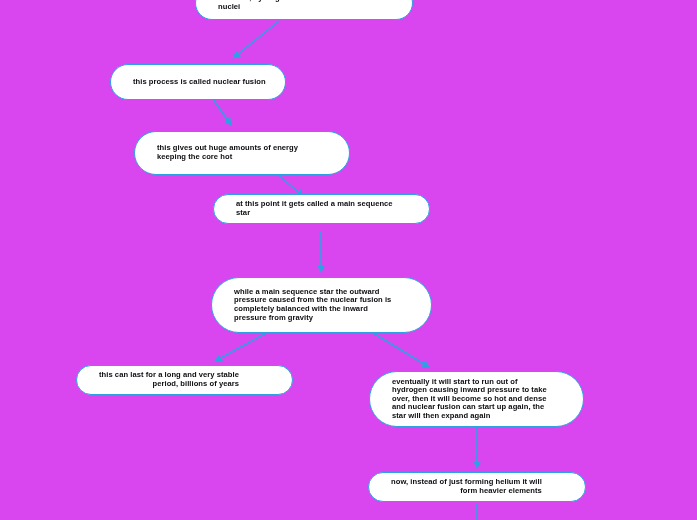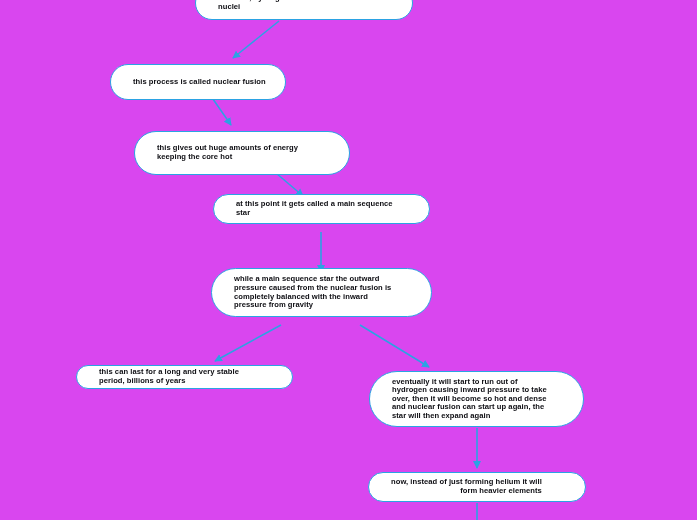--- a/index.html
+++ b/index.html
@@ -88,28 +88,28 @@
   <div class="node" style="left:134px; top:131px; width:216px; height:44px;">
     <span class="node-label">this gives out huge amounts of energy
 keeping the core hot</span>
   </div>
 
   <div class="node" style="left:213px; top:194px; width:217px; height:30px;">
     <span class="node-label">at this point it gets called a main sequence
 star</span>
   </div>
 
-  <div class="node" style="left:211px; top:268px; width:221px; height:49px;">
+  <div class="node" style="left:211px; top:277px; width:221px; height:56px;">
     <span class="node-label">while a main sequence star the outward
 pressure caused from the nuclear fusion is
 completely balanced with the inward
 pressure from gravity</span>
   </div>
 
-  <div class="node" style="left:76px; top:365px; width:217px; height:24px;">
+  <div class="node" style="left:76px; top:365px; width:217px; height:30px;text-align:right;">
     <span class="node-label">this can last for a long and very stable
 period, billions of years</span>
   </div>
 
   <div class="node" style="left:369px; top:371px; width:215px; height:56px;">
     <span class="node-label">eventually it will start to run out of
 hydrogen causing inward pressure to take
 over, then it will become so hot and dense
 and nuclear fusion can start up again, the
 star will then expand again</span>

